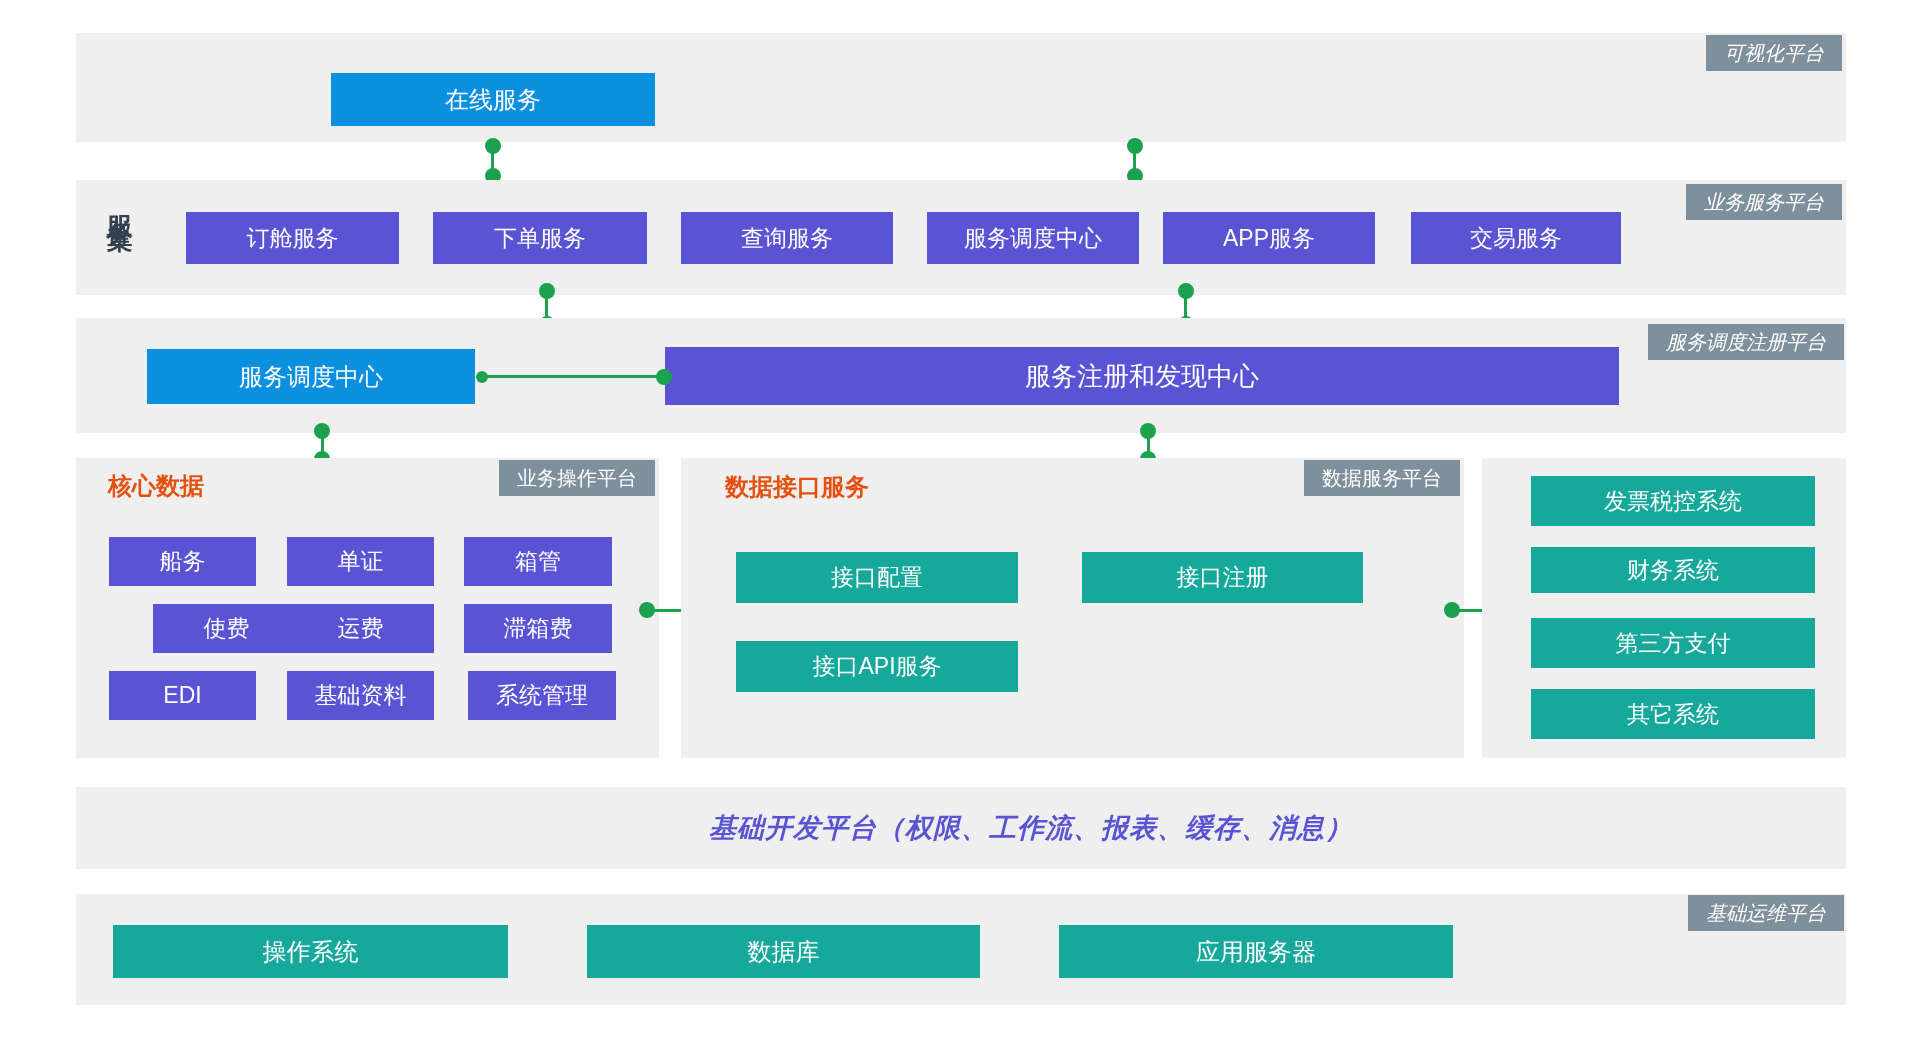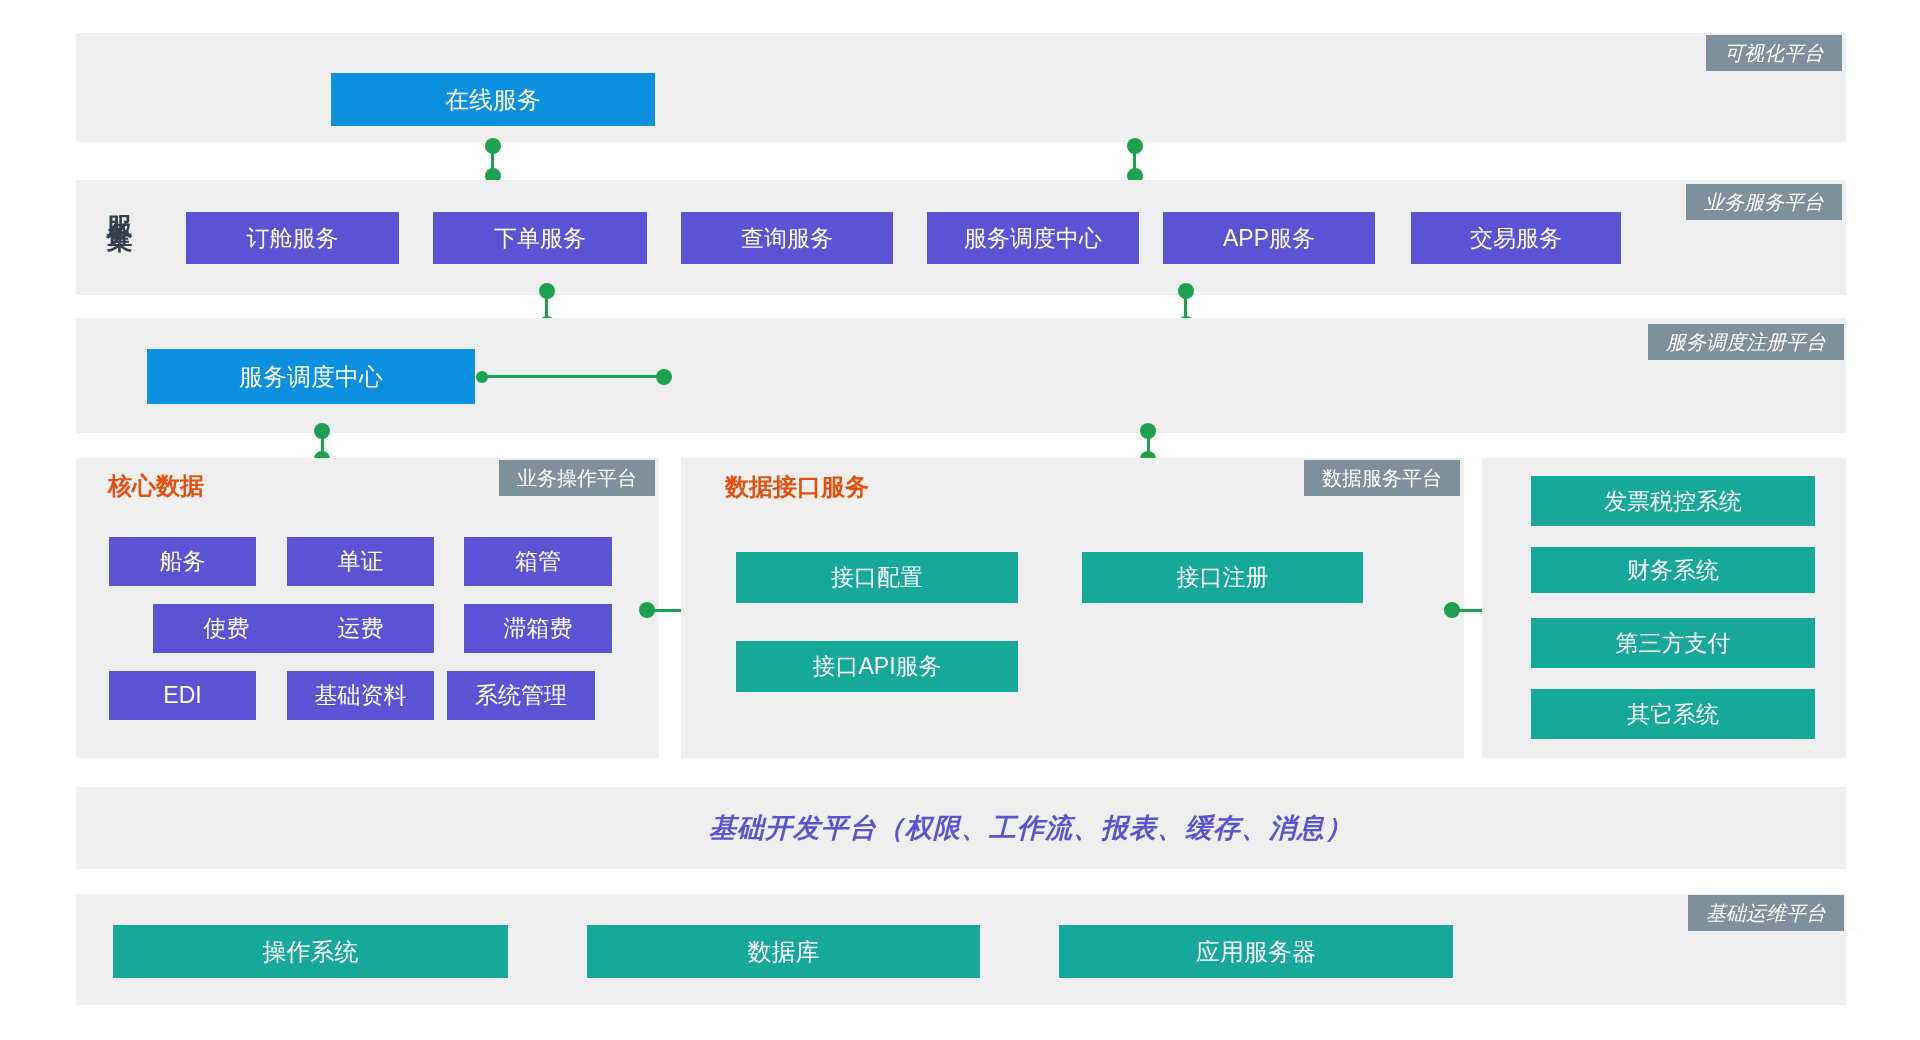--- a/index.html
+++ b/index.html
@@ -81,20 +81,21 @@
   <div class="gdot" style="left:539px;top:316px;"></div>
 
   <div class="gline" style="left:1184px;top:291px;width:3px;height:33px;"></div>
   <div class="gdot" style="left:1178px;top:283px;"></div>
   <div class="gdot" style="left:1178px;top:316px;"></div>
 
   <div class="band" style="top:318px;height:115px;">
     <div class="badge" style="top:6px;right:2px;">服务调度注册平台</div>
   </div>
   <div class="box blue" style="left:147px;top:349px;width:328px;height:55px;">服务调度中心</div>
+  <div class="box purple" style="left:665px;top:347px;width:954px;height:58px;font-size:26px;">服务注册和发现中心</div>
 
   <div class="gline" style="left:484px;top:375px;width:180px;height:3px;"></div>
   <div class="gdot" style="left:476px;top:369px;width:12px;height:12px;top:371px;"></div>
   <div class="gdot" style="left:656px;top:369px;"></div>
 
   <div class="gline" style="left:321px;top:431px;width:3px;height:28px;"></div>
   <div class="gdot" style="left:314px;top:423px;"></div>
   <div class="gdot" style="left:314px;top:451px;"></div>
 
   <div class="gline" style="left:1147px;top:431px;width:3px;height:28px;"></div>
@@ -106,21 +107,21 @@
   </div>
   <div class="orange-title" style="left:108px;top:470px;">核心数据</div>
   <div class="box purple" style="left:109px;top:537px;width:147px;height:49px;">船务</div>
   <div class="box purple" style="left:287px;top:537px;width:147px;height:49px;">单证</div>
   <div class="box purple" style="left:464px;top:537px;width:148px;height:49px;">箱管</div>
   <div class="box purple" style="left:109px;top:604px;width:147px;height:49px;margin-left:44px;">使费</div>
   <div class="box purple" style="left:287px;top:604px;width:147px;height:49px;">运费</div>
   <div class="box purple" style="left:464px;top:604px;width:148px;height:49px;">滞箱费</div>
   <div class="box purple" style="left:109px;top:671px;width:147px;height:49px;">EDI</div>
   <div class="box purple" style="left:287px;top:671px;width:147px;height:49px;">基础资料</div>
-  <div class="box purple" style="left:447px;top:671px;width:148px;height:49px;">系统管理</div>
+  <div class="box purple" style="left:468px;top:671px;width:148px;height:49px;">系统管理</div>
 
   <div class="gline" style="left:647px;top:609px;width:46px;height:3px;"></div>
   <div class="gdot" style="left:639px;top:602px;"></div>
   <div class="gdot" style="left:685px;top:602px;"></div>
 
   <div class="panel" style="left:681px;top:458px;width:783px;height:300px;">
     <div class="badge">数据服务平台</div>
   </div>
   <div class="orange-title" style="left:725px;top:471px;">数据接口服务</div>
   <div class="box teal" style="left:736px;top:552px;width:282px;height:51px;font-family:Liberation Mono, monospace;">接口配置</div>

